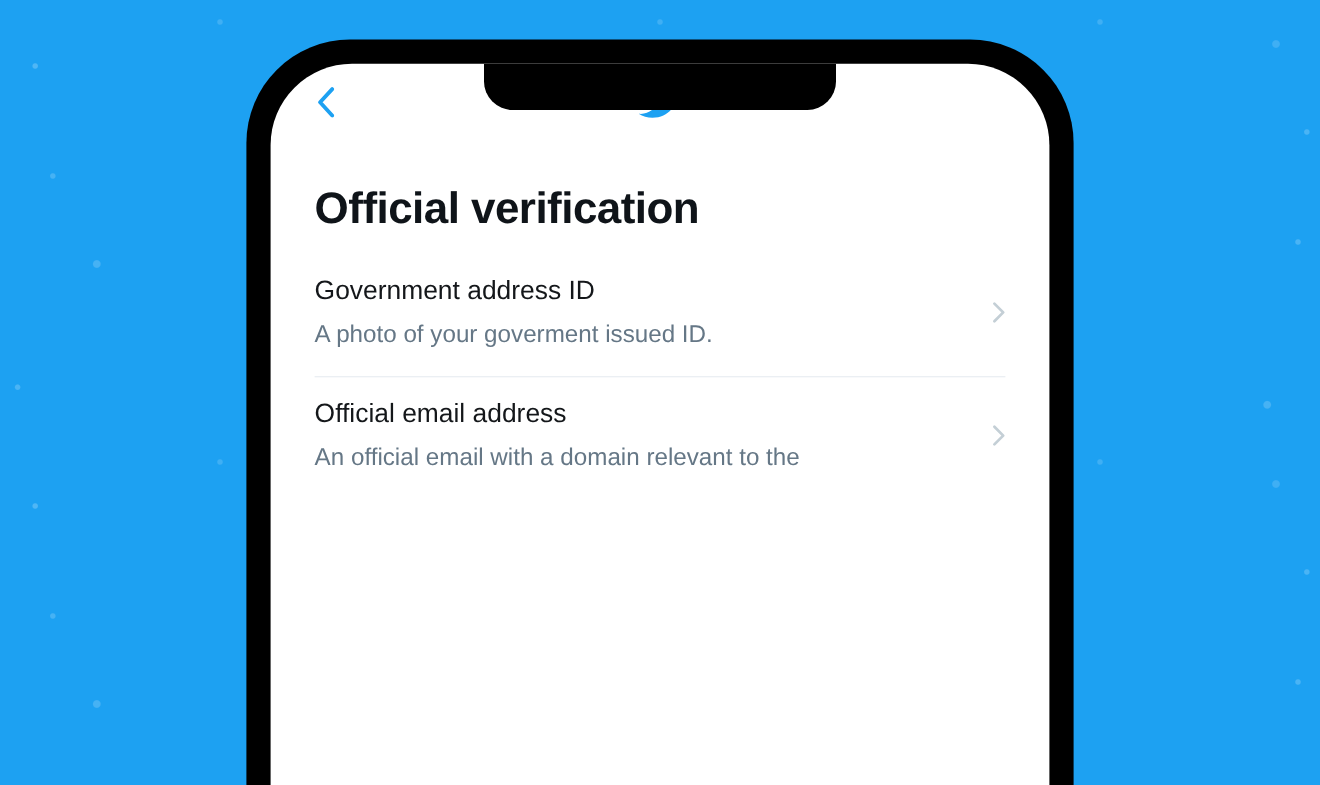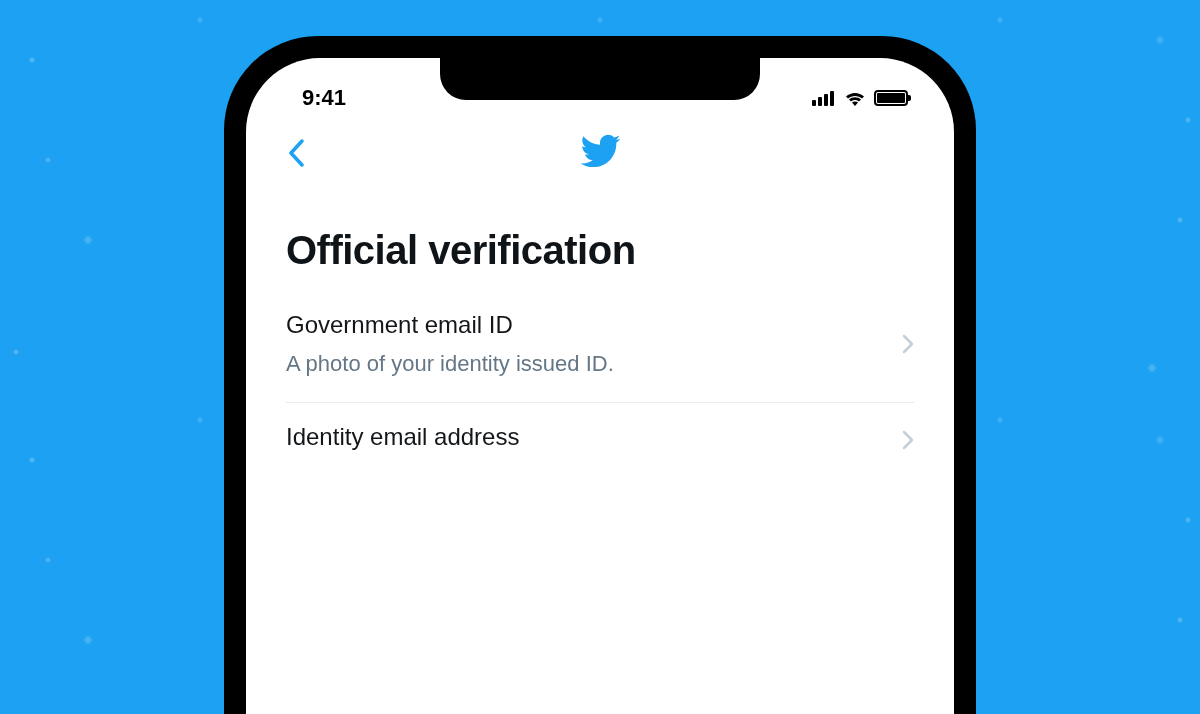--- a/index.html
+++ b/index.html
@@ -160,75 +160,53 @@
 </head>
 <body>
 
 <div class="texture"></div>
 
 <div class="phone">
   <div class="phone-inner">
     <div class="screen">
       <div class="notch"></div>
 
-      <div class="status-bar">
-        <span>9:41</span>
-        <div class="status-icons">
-          <span class="signal-icon">
-            <svg width="24" height="16" viewBox="0 0 24 16">
-              <rect x="0" y="10" width="4" height="6" rx="1" fill="#000"></rect>
-              <rect x="6" y="7" width="4" height="9" rx="1" fill="#000"></rect>
-              <rect x="12" y="4" width="4" height="12" rx="1" fill="#000"></rect>
-              <rect x="18" y="1" width="4" height="15" rx="1" fill="#000"></rect>
-            </svg>
-          </span>
-          <span class="wifi-icon">
-            <svg width="22" height="16" viewBox="0 0 22 16">
-              <path d="M11 16 L8 12.5 C9.7 11 12.3 11 14 12.5 Z" fill="#000"></path>
-              <path d="M5 9.5 C8.3 6.5 13.7 6.5 17 9.5 L15 11.5 C12.8 9.5 9.2 9.5 7 11.5 Z" fill="#000"></path>
-              <path d="M2 6.5 C7 1.8 15 1.8 20 6.5 L18 8.5 C14.1 5 7.9 5 4 8.5 Z" fill="#000"></path>
-            </svg>
-          </span>
-          <span class="battery">
-            <span class="battery-fill"></span>
-          </span>
-        </div>
-      </div>
 
       <div class="nav-bar">
         <div class="back-button">
           <svg width="16" height="28" viewBox="0 0 16 28">
             <polyline points="14,2 3,14 14,26" fill="none" stroke="#1DA1F2" stroke-width="3.5" stroke-linecap="round" stroke-linejoin="round"></polyline>
           </svg>
         </div>
         <div class="twitter-logo">
           <svg width="42" height="42" viewBox="0 0 24 24" fill="#1DA1F2">
             <path d="M23.643 4.937c-.835.37-1.732.62-2.675.733.962-.576 1.7-1.49 2.048-2.578-.9.534-1.897.922-2.958 1.13-.85-.904-2.06-1.47-3.4-1.47-2.572 0-4.658 2.086-4.658 4.66 0 .364.042.718.12 1.06-3.873-.195-7.304-2.05-9.602-4.868-.4.69-.63 1.49-.63 2.342 0 1.616.823 3.043 2.072 3.878-.764-.025-1.482-.234-2.11-.583v.06c0 2.257 1.605 4.14 3.737 4.568-.392.106-.803.162-1.227.162-.3 0-.593-.028-.877-.082.593 1.85 2.313 3.198 4.352 3.234-1.595 1.25-3.604 1.995-5.786 1.995-.376 0-.747-.022-1.112-.065 2.062 1.323 4.51 2.093 7.14 2.093 8.57 0 13.255-7.098 13.255-13.254 0-.2-.005-.402-.014-.602.91-.658 1.7-1.477 2.323-2.41z"></path>
           </svg>
         </div>
       </div>
 
       <div class="content">
         <h1 class="page-title">Official verification</h1>
 
         <div class="option">
           <div class="option-text">
-            <div class="option-title">Government email ID</div>
-            <div class="option-desc">A photo of your identity issued ID.</div>
+            <div class="option-title">Government address ID</div>
+            <div class="option-desc">A photo of your goverment issued ID.</div>
           </div>
           <div class="chevron">
             <svg width="12" height="20" viewBox="0 0 12 20">
               <polyline points="2,2 10,10 2,18" fill="none" stroke="#c4cfd6" stroke-width="2.5" stroke-linecap="round" stroke-linejoin="round"></polyline>
             </svg>
           </div>
         </div>
 
         <div class="option">
           <div class="option-text">
-            <div class="option-title">Identity email address</div>
+            <div class="option-title">Official email address</div>
+            <div class="option-desc">An official email with a domain relevant to the</div>
           </div>
           <div class="chevron">
             <svg width="12" height="20" viewBox="0 0 12 20">
               <polyline points="2,2 10,10 2,18" fill="none" stroke="#c4cfd6" stroke-width="2.5" stroke-linecap="round" stroke-linejoin="round"></polyline>
             </svg>
           </div>
         </div>
 
       </div>
     </div>

